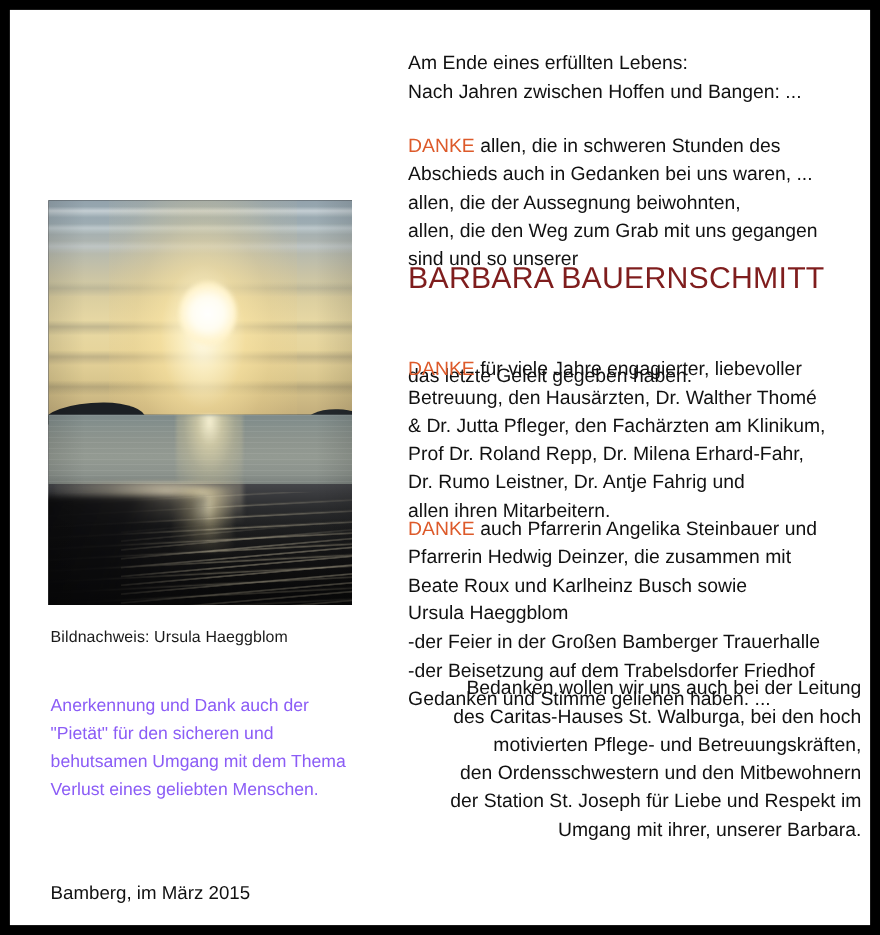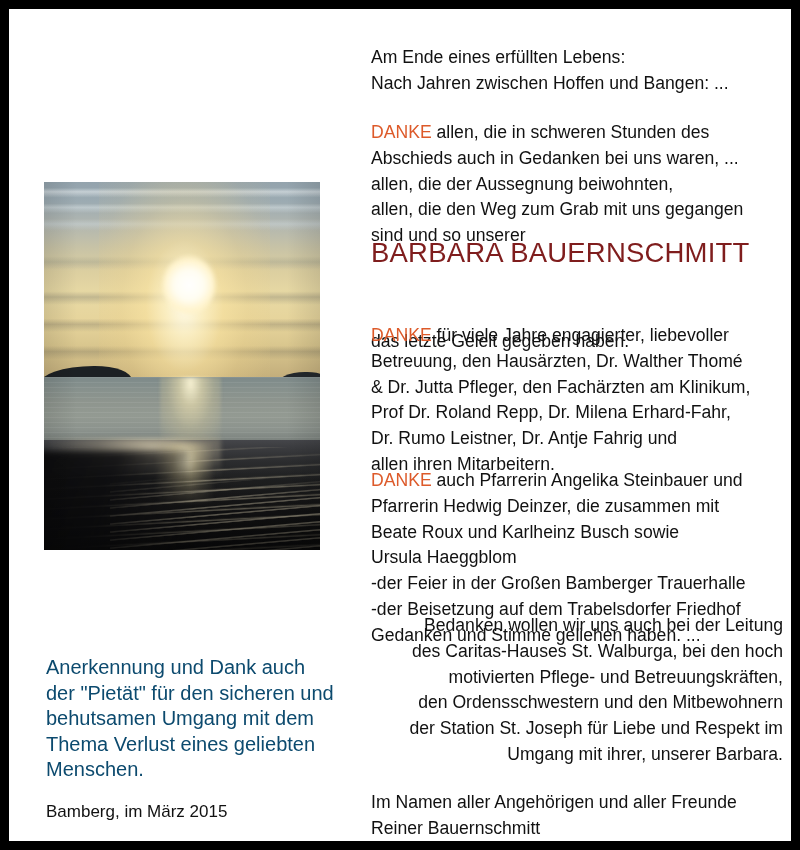--- a/index.html
+++ b/index.html
@@ -314,25 +314,25 @@
     left: 2px;
     top: 563px;
     font-size: 14.5px;
     color: #1a1a1a;
     letter-spacing: .1px;
   }
 
   #left-note {
     position: absolute;
     left: 2px;
-    top: 646px;
+    top: 620px;
     width: 290px;
-    font-size: 20px;
+    font-size: 16px;
     line-height: 25.5px;
-    color: #0c4a6e;
+    color: #8b5cf6;
   }
 
   #left-place-date {
     position: absolute;
     left: 2px;
     top: 793px;
     font-size: 17px;
     color: #111111;
   }
 
@@ -395,20 +395,21 @@
           <div class="sand"></div>
           <div class="sand-sheen"></div>
           <div class="sand-reflection"></div>
           <div class="ripples"></div>
           <div class="ripples2"></div>
           <div class="sand-dark-left"></div>
           <div class="photo-vignette"></div>
         </div>
       </div>
 
+      <div id="photo-credit">Bildnachweis: Ursula Haeggblom</div>
 
       <div id="left-note">Anerkennung und Dank auch der
 "Pietät" für den sicheren und
 behutsamen Umgang mit dem
 Thema Verlust eines geliebten
 Menschen.</div>
 
       <div id="left-place-date">Bamberg, im März 2015</div>
     </div>
 
@@ -442,18 +443,16 @@
 Dr. Rumo Leistner, Dr. Antje Fahrig und
 allen ihren Mitarbeitern.</span></div>
 
       <div class="para" style="top:604px;text-align:right;">Bedanken wollen wir uns auch bei der Leitung
 des Caritas-Hauses St. Walburga, bei den hoch
 motivierten Pflege- und Betreuungskräften,
 den Ordensschwestern und den Mitbewohnern
 der Station St. Joseph für Liebe und Respekt im
 Umgang mit ihrer, unserer Barbara.</div>
 
-      <div class="para" style="top:781px;">Im Namen aller Angehörigen und aller Freunde
-Reiner Bauernschmitt</div>
     </div>
 
   </div>
 </div>
 
 </body></html>

